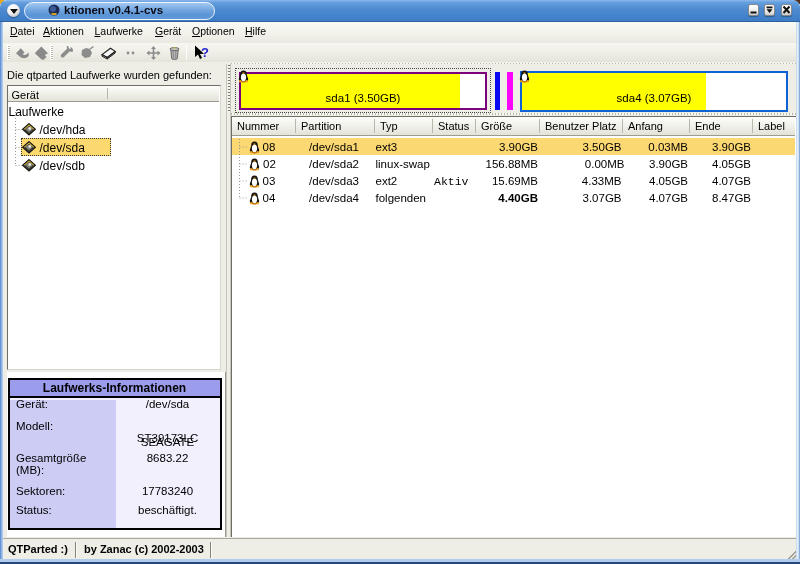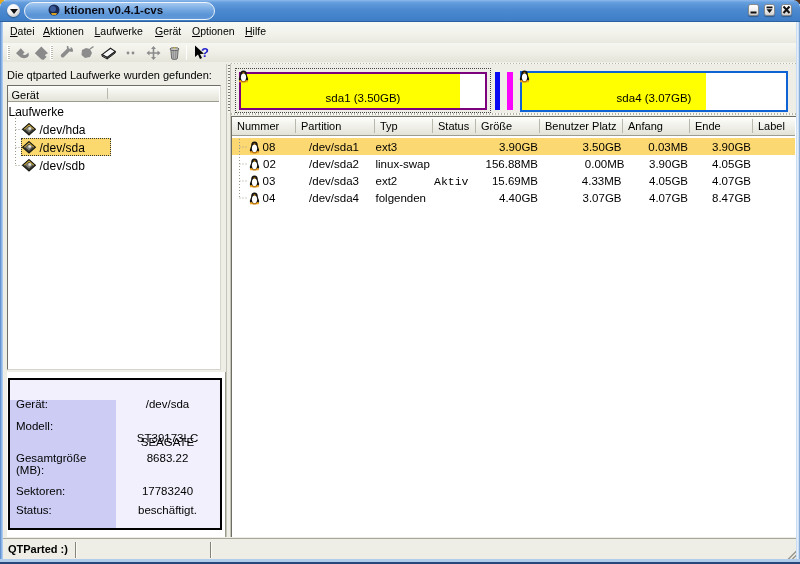--- a/index.html
+++ b/index.html
@@ -221,20 +221,21 @@
   <svg class="hddi" style="left:14px; top:73px">
       <use href="#hdd"></use>
     </svg>
   <div class="treetxt" style="left:32px; top:34.5px;">/dev/hda</div>
   <div class="treetxt" style="left:32px; top:52.5px;">/dev/sda</div>
   <div class="treetxt" style="left:32px; top:70.5px;">/dev/sdb</div>
 </div>
 
 <div class="abs" id="infobrowser">
   <div id="infobox">
+    <div id="infohead">Laufwerks-Informationen</div>
     <div id="infoleft"></div>
     <div class="ilabel" style="top:18px">Gerät:</div>
     <div class="ivalue" style="top:18px">/dev/sda</div>
     <div class="ilabel" style="top:39.5px">Modell:</div>
     <div class="ivalue" style="top:56px">SEAGATE</div>
     <div class="ivalue" style="top:51.5px">ST39173LC</div>
     <div class="ilabel" style="top:71.5px">Gesamtgröße</div>
     <div class="ilabel" style="top:84px">(MB):</div>
     <div class="ivalue" style="top:71.5px">8683.22</div>
     <div class="ilabel" style="top:104.5px">Sektoren:</div>
@@ -314,38 +315,39 @@
   <div class="cell tc" style="left:62.5px; top:55.5px; width:79px;">/dev/sda3</div>
   <div class="cell tc" style="left:62.5px; top:72.5px; width:79px;">/dev/sda4</div>
   <div class="cell" style="left:143.5px; top:21.5px;">ext3</div>
   <div class="cell" style="left:143.5px; top:38.5px;">linux-swap</div>
   <div class="cell" style="left:143.5px; top:55.5px;">ext2</div>
   <div class="cell" style="left:143.5px; top:72.5px;">folgenden</div>
   <div class="cell" style="left:202px; top:57px;font-family:Liberation Mono, monospace;">Aktiv</div>
   <div class="cell tr" style="left:243px; top:21.5px; width:63px;">3.90GB</div>
   <div class="cell tr" style="left:243px; top:38.5px; width:63px;">156.88MB</div>
   <div class="cell tr" style="left:243px; top:55.5px; width:63px;">15.69MB</div>
-  <div class="cell tr" style="left:243px; top:72.5px; width:63px;">4.40GB</div>
+  <div class="cell tr" style="left:243px; top:72.5px; width:63px;font-weight:bold;">4.40GB</div>
   <div class="cell tr" style="left:307px; top:21.5px; width:82.5px;">3.50GB</div>
   <div class="cell tr" style="left:310px; top:38.5px; width:82.5px;">0.00MB</div>
   <div class="cell tr" style="left:307px; top:55.5px; width:82.5px;">4.33MB</div>
   <div class="cell tr" style="left:307px; top:72.5px; width:82.5px;">3.07GB</div>
   <div class="cell tr" style="left:390px; top:21.5px; width:66px;">0.03MB</div>
   <div class="cell tr" style="left:390px; top:38.5px; width:66px;">3.90GB</div>
   <div class="cell tr" style="left:390px; top:55.5px; width:66px;">4.05GB</div>
   <div class="cell tr" style="left:390px; top:72.5px; width:66px;">4.07GB</div>
   <div class="cell tr" style="left:457px; top:21.5px; width:62px;">3.90GB</div>
   <div class="cell tr" style="left:457px; top:38.5px; width:62px;">4.05GB</div>
   <div class="cell tr" style="left:457px; top:55.5px; width:62px;">4.07GB</div>
   <div class="cell tr" style="left:457px; top:72.5px; width:62px;">8.47GB</div>
 </div>
 
 <div class="abs" id="statusbar">
   <div class="stext" style="left:5px">QTParted :)</div>
   <div class="ssep" style="left:72px"></div>
+  <div class="stext" style="left:81px">by Zanac (c) 2002-2003</div>
   <div class="ssep" style="left:207px"></div>
 
 </div>
 <svg class="abs" style="left:786px; top:550px" width="12" height="12" viewBox="0 0 12 12">
   <path d="M11 0.5 L0.5 11 M11 4.5 L4.5 11 M11 8.5 L8.5 11" stroke="#90908a" stroke-width="1.2" fill="none"></path>
 </svg>
 <div class="abs" id="b-left"></div>
 <div class="abs" id="b-right"></div>
 <div class="abs" id="b-bottom"></div>
 <div class="abs" id="b-bottom2"></div>

